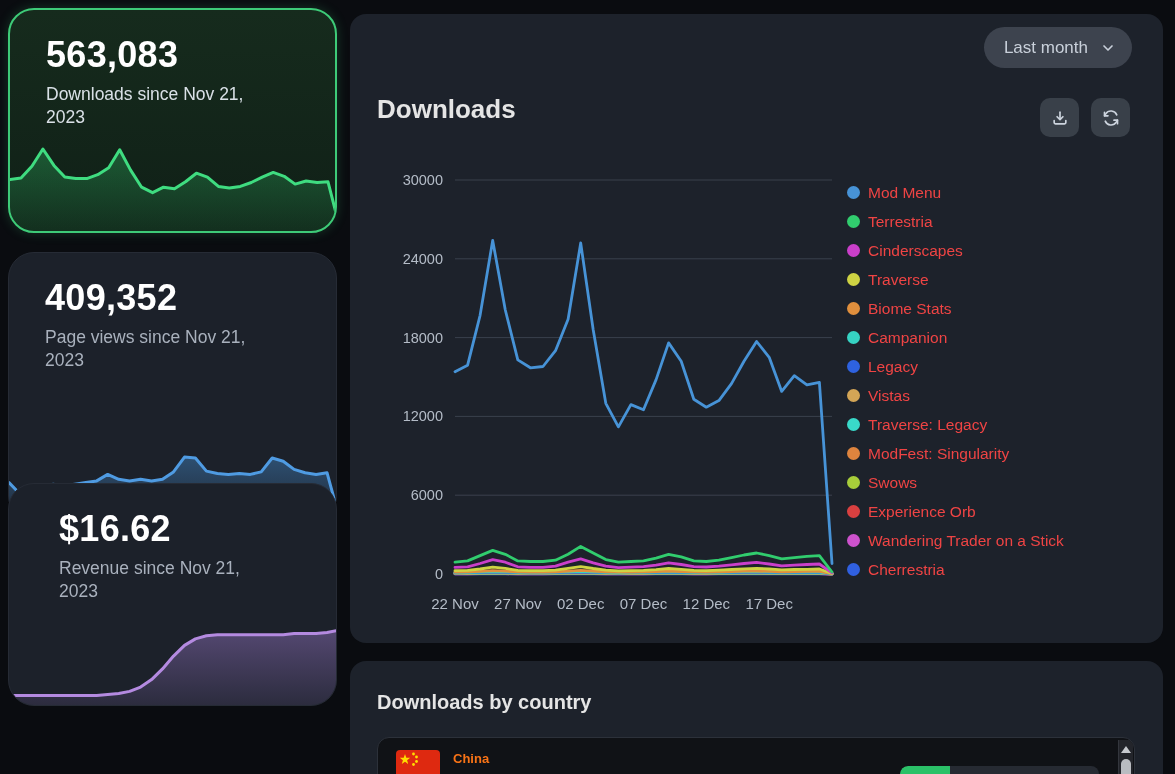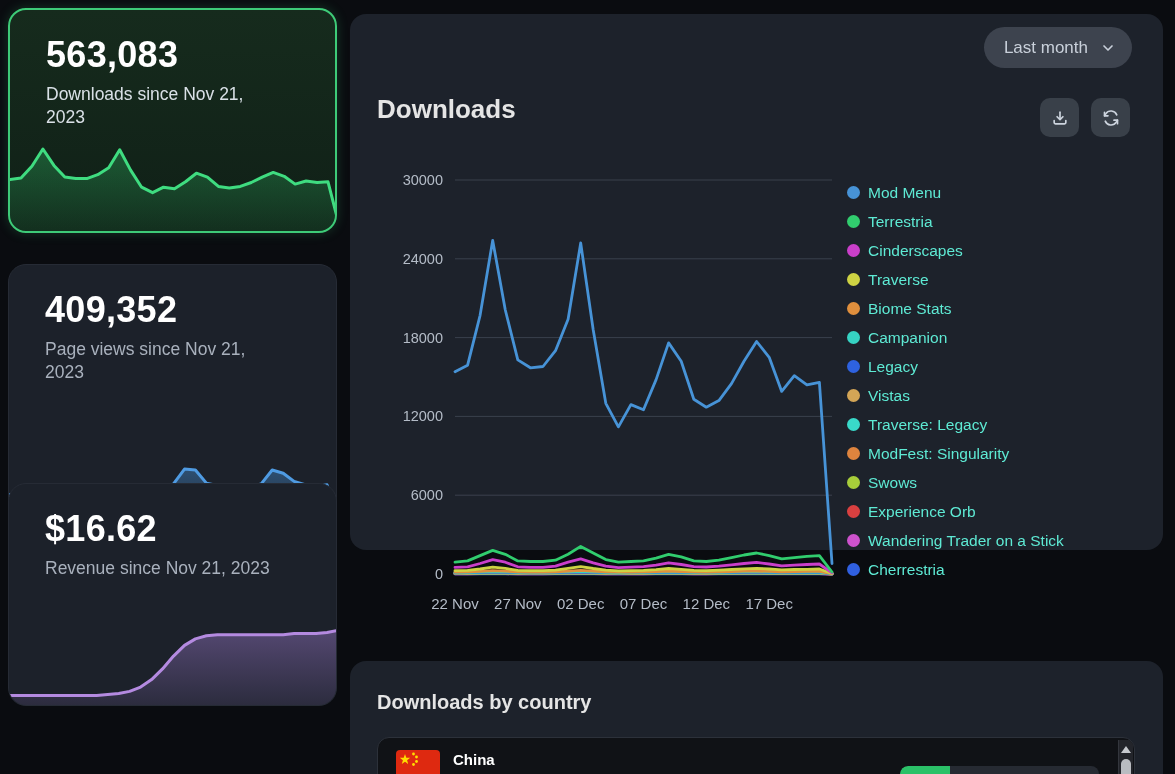--- a/index.html
+++ b/index.html
@@ -1,58 +1,58 @@
 <!DOCTYPE html>
 <html><head>
 <meta charset="utf-8">
 <style>
   * { margin:0; padding:0; box-sizing:border-box; }
   html,body { width:1175px; height:774px; overflow:hidden; }
   body { background:#0a0c10; font-family:"Liberation Sans", sans-serif; position:relative; }
   #app { position:absolute; inset:0; }
 
   
-  .stat-card { position:absolute; left:8px; width:329px; border-radius:18px;
+  .stat-card { position:absolute; left:8px; width:329px; border-radius:26px;
                background:#1c212a; border:1px solid #262b35; overflow:hidden; }
   .stat-card.highlight { background:linear-gradient(180deg,#162b1d 0%,#102017 100%);
                border:2px solid #3ecb78; box-shadow:0 0 12px rgba(62,203,120,.22); }
   .stat-value { margin:24px 34px 0 36px; font-size:36px; font-weight:800; color:#ffffff; letter-spacing:.3px; }
   .stat-label { margin:7px 66px 0 36px; font-size:17.5px; line-height:1.32; color:#a9b1bd; font-weight:500; }
   .stat-card.highlight .stat-label { color:#d9e0e6; }
   .spark { position:absolute; left:0; bottom:-1px; display:block; }
 
   
   .panel { position:absolute; left:350px; width:813px; background:#1d222b; border-radius:16px; }
-  #panel-downloads { top:14px; height:536px; }
+  #panel-downloads { top:14px; height:629px; }
   #panel-country  { top:661px; height:200px; }
 
   .panel-title { position:absolute; left:27px; color:#e5e5e5; font-weight:800; }
   #downloads-title { top:80px; font-size:26px; }
   #country-title   { top:30px; font-size:20px; }
 
   .pill { position:absolute; top:13px; right:31px; height:41px; border-radius:21px;
           background:#3d434e; color:#c9d0da; font-size:17px; display:flex; align-items:center;
           gap:12px; padding:0 16px 0 20px; cursor:pointer; }
   .icon-btn { position:absolute; top:84px; width:39px; height:39px; border-radius:10px;
           background:#394049; display:flex; align-items:center; justify-content:center; cursor:pointer; }
   #export-btn { left:690px; } #refresh-btn { left:741px; }
 
   #chart { position:absolute; left:30px; top:150px; }
   #chart text { font-family:"Liberation Sans", sans-serif; }
 
   #legend { position:absolute; left:497px; top:164px; }
   .legend-item { display:flex; align-items:center; gap:8px; height:29px; cursor:pointer; }
   .legend-dot { width:13px; height:13px; border-radius:50%; flex:none; }
-  .legend-label { font-size:15.5px; color:#5eead4; }
+  .legend-label { font-size:15.5px; color:#ef4444; }
 
   
   #country-list { position:absolute; left:27px; top:76px; width:758px; height:120px;
                   background:#101216; border:1px solid #2c313a; border-radius:12px; overflow:hidden; }
   .flag { position:absolute; left:18px; top:12px; width:44px; height:30px; border-radius:4px; overflow:hidden; }
-  .country-name { position:absolute; left:75px; top:13px; font-size:15px; font-weight:800; color:#ffffff; }
+  .country-name { position:absolute; left:75px; top:13px; font-size:13px; font-weight:800; color:#f97316; }
   .bar-track { position:absolute; left:522px; top:28px; width:199px; height:30px; border-radius:8px; background:#262a32; overflow:hidden; }
   .bar-fill  { height:100%; border-radius:8px 0 0 8px; }
 
   .scrollbar { position:absolute; right:1px; top:2px; width:15px; height:116px;
                background:#23252b; border-left:1px solid #33363d; }
   .scroll-arrow-up { position:absolute; top:6px; left:2px; width:0; height:0;
                border-left:5px solid transparent; border-right:5px solid transparent;
                border-bottom:7px solid #c6c9ce; cursor:pointer; }
   .scroll-thumb { position:absolute; left:2px; top:19px; width:10px; height:70px;
                border-radius:5px; background:#b9bcc1; cursor:pointer; }
@@ -70,36 +70,36 @@
           <linearGradient id="sg0" x1="0" y1="0" x2="0" y2="1">
             <stop offset="0%" stop-color="rgba(49,205,110,0.32)"></stop>
             <stop offset="100%" stop-color="rgba(49,205,110,0.08)"></stop>
           </linearGradient>
         </defs>
         <path d="M0.0,33.4 L11.0,31.9 L21.9,20.2 L32.9,3.0 L43.9,19.4 L54.8,31.1 L65.8,32.6 L76.8,32.6 L87.7,28.7 L98.7,21.7 L109.7,3.8 L120.6,24.1 L131.6,41.2 L142.6,46.7 L153.5,41.2 L164.5,42.8 L175.5,35.8 L186.4,27.2 L197.4,31.1 L208.4,40.4 L219.3,42.0 L230.3,40.4 L241.3,36.5 L252.2,31.1 L263.2,26.4 L274.2,30.3 L285.1,38.1 L296.1,35.0 L307.1,36.5 L318.0,35.8 L329.0,78.7 L329,88 L0,88 Z" fill="url(#sg0)"></path>
         <polyline points="0.0,33.4 11.0,31.9 21.9,20.2 32.9,3.0 43.9,19.4 54.8,31.1 65.8,32.6 76.8,32.6 87.7,28.7 98.7,21.7 109.7,3.8 120.6,24.1 131.6,41.2 142.6,46.7 153.5,41.2 164.5,42.8 175.5,35.8 186.4,27.2 197.4,31.1 208.4,40.4 219.3,42.0 230.3,40.4 241.3,36.5 252.2,31.1 263.2,26.4 274.2,30.3 285.1,38.1 296.1,35.0 307.1,36.5 318.0,35.8 329.0,78.7" fill="none" stroke="#3fdc80" stroke-width="3" stroke-linejoin="round" stroke-linecap="round"></polyline>
       </svg>
   </div>
 
-  <div class="stat-card" style="top:264px;height:270px;">
+  <div class="stat-card" style="top:252px;height:270px;">
     <div class="stat-value">409,352</div>
     <div class="stat-label">Page views since Nov 21, 2023</div>
     <svg class="spark" width="329" height="90">
         <defs>
           <linearGradient id="sg1" x1="0" y1="0" x2="0" y2="1">
             <stop offset="0%" stop-color="rgba(74,155,230,0.38)"></stop>
             <stop offset="100%" stop-color="rgba(74,155,230,0.05)"></stop>
           </linearGradient>
         </defs>
         <path d="M0.0,50.6 L11.0,62.0 L21.9,64.5 L32.9,58.8 L43.9,52.2 L54.8,53.8 L65.8,52.2 L76.8,50.6 L87.7,48.9 L98.7,42.4 L109.7,47.3 L120.6,48.9 L131.6,47.3 L142.6,48.9 L153.5,47.3 L164.5,39.9 L175.5,25.1 L186.4,26.0 L197.4,39.1 L208.4,41.5 L219.3,42.4 L230.3,41.5 L241.3,42.4 L252.2,39.9 L263.2,26.0 L274.2,29.2 L285.1,37.4 L296.1,40.7 L307.1,42.4 L318.0,40.7 L329.0,80.9 L329,92 L0,92 Z" fill="url(#sg1)"></path>
         <polyline points="0.0,50.6 11.0,62.0 21.9,64.5 32.9,58.8 43.9,52.2 54.8,53.8 65.8,52.2 76.8,50.6 87.7,48.9 98.7,42.4 109.7,47.3 120.6,48.9 131.6,47.3 142.6,48.9 153.5,47.3 164.5,39.9 175.5,25.1 186.4,26.0 197.4,39.1 208.4,41.5 219.3,42.4 230.3,41.5 241.3,42.4 252.2,39.9 263.2,26.0 274.2,29.2 285.1,37.4 296.1,40.7 307.1,42.4 318.0,40.7 329.0,80.9" fill="none" stroke="#4f9be2" stroke-width="3" stroke-linejoin="round" stroke-linecap="round"></polyline>
       </svg>
   </div>
 
-  <div class="stat-card" style="top:483px;height:223px;">
+  <div class="stat-card" style="top:483px;height:223px;padding-left:14px;">
     <div class="stat-value">$16.62</div>
     <div class="stat-label">Revenue since Nov 21, 2023</div>
     <svg class="spark" width="329" height="115">
         <defs>
           <linearGradient id="sg2" x1="0" y1="0" x2="0" y2="1">
             <stop offset="0%" stop-color="rgba(168,130,220,0.40)"></stop>
             <stop offset="100%" stop-color="rgba(168,130,220,0.10)"></stop>
           </linearGradient>
         </defs>
         <path d="M0.0,104.6 L11.0,104.6 L21.9,104.6 L32.9,104.6 L43.9,104.6 L54.8,104.6 L65.8,104.6 L76.8,104.6 L87.7,104.6 L98.7,103.6 L109.7,102.5 L120.6,100.4 L131.6,96.1 L142.6,88.6 L153.5,77.9 L164.5,65.1 L175.5,54.4 L186.4,47.9 L197.4,44.7 L208.4,43.7 L219.3,43.7 L230.3,43.7 L241.3,43.7 L252.2,43.7 L263.2,43.7 L274.2,43.7 L285.1,42.6 L296.1,42.6 L307.1,42.6 L318.0,41.5 L329.0,39.4 L329,117 L0,117 Z" fill="url(#sg2)"></path>

